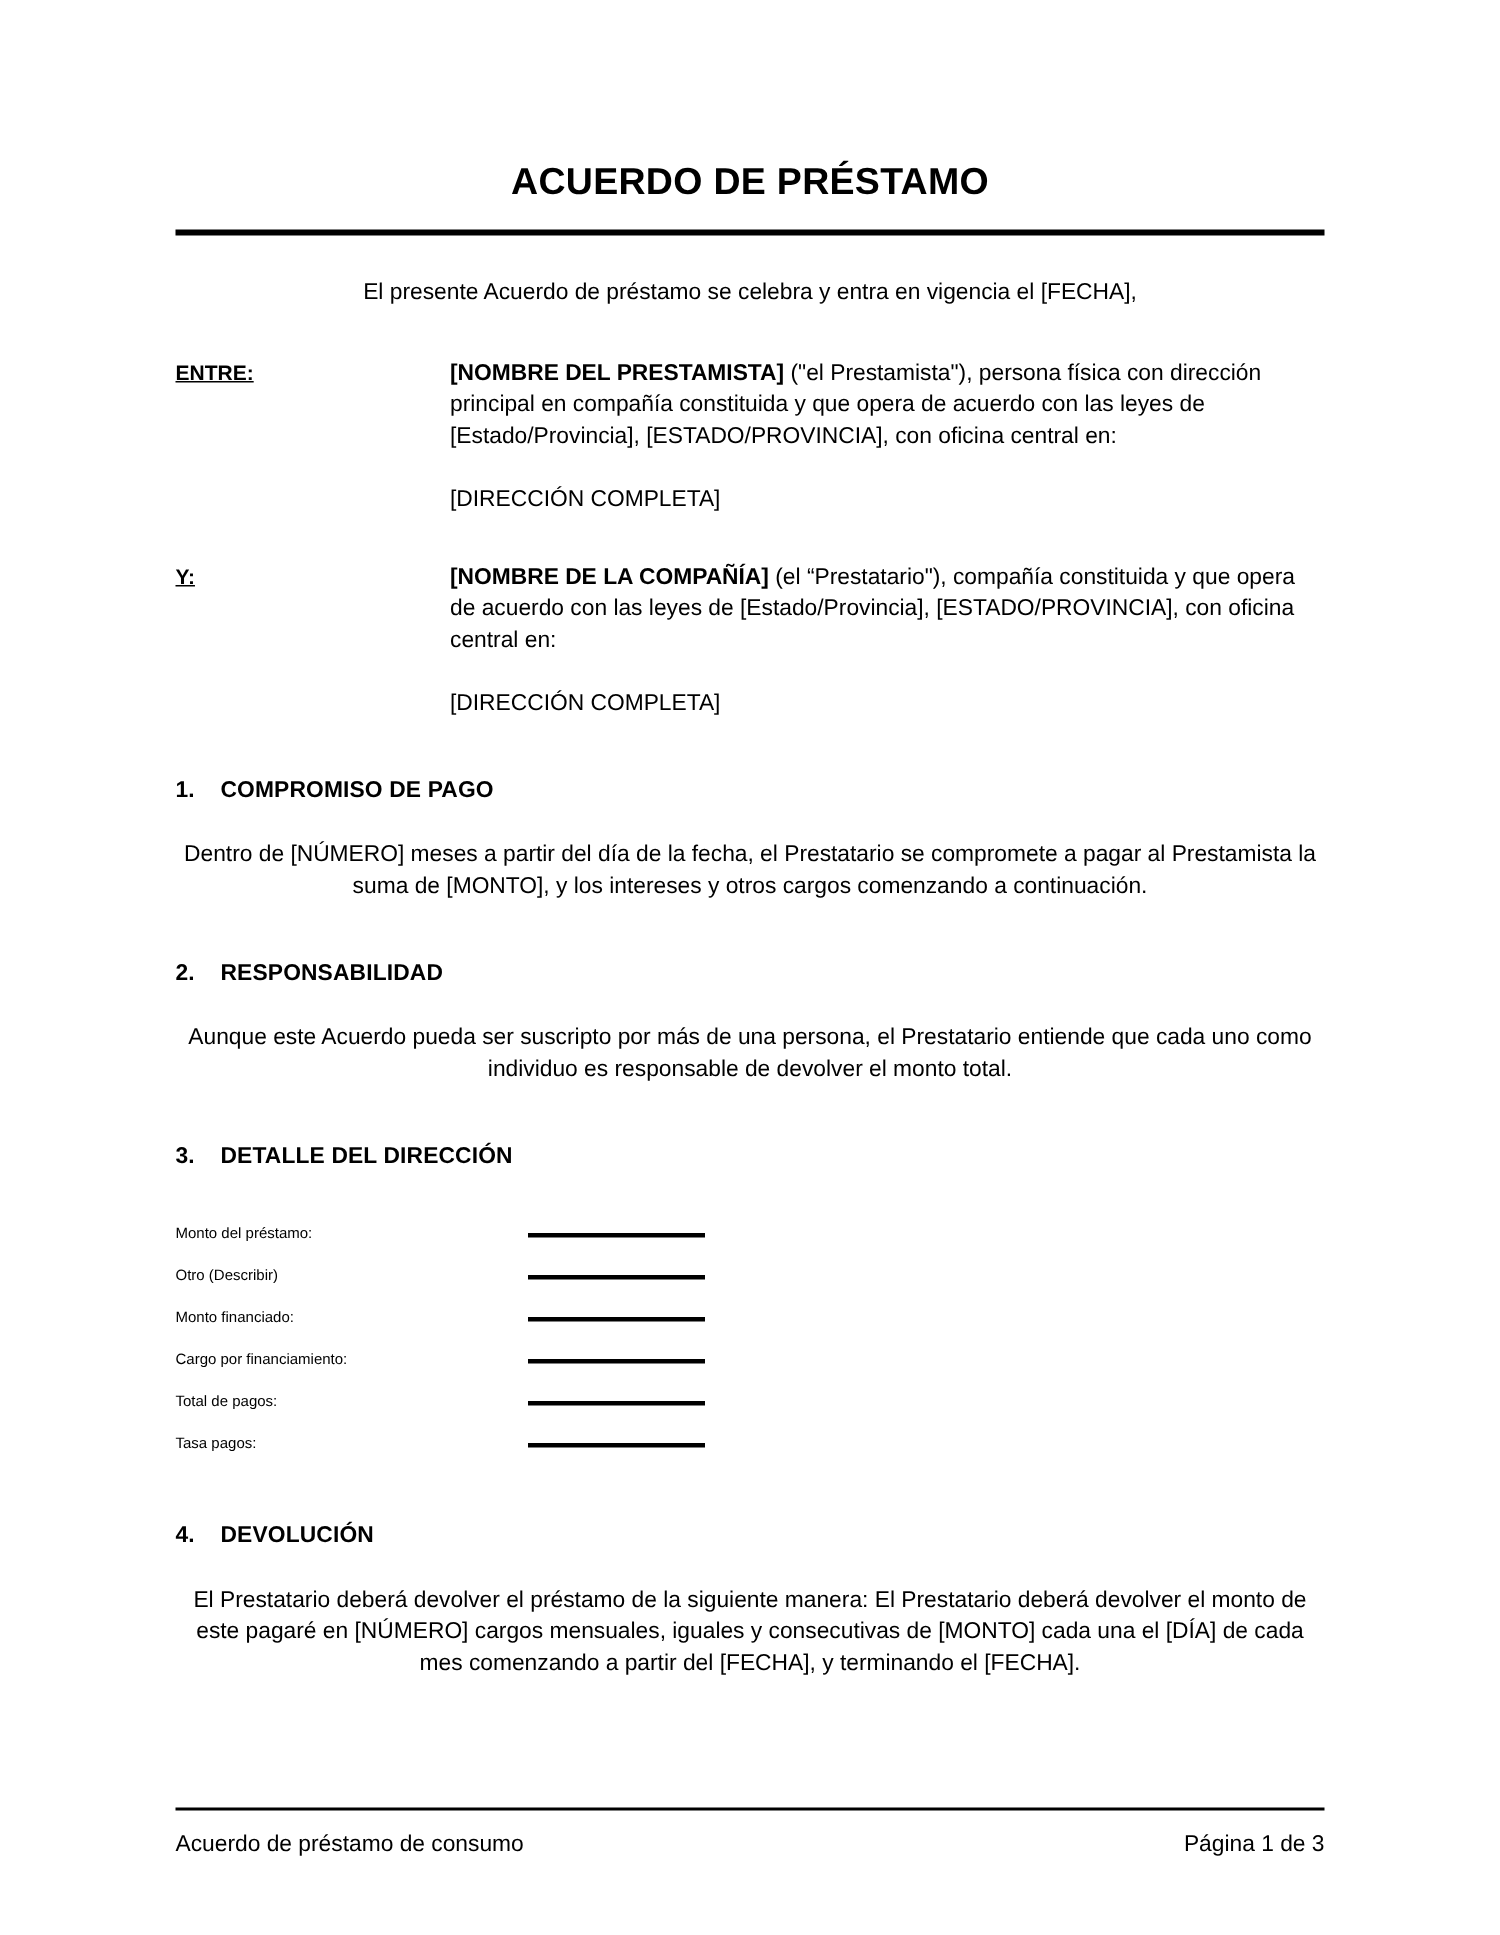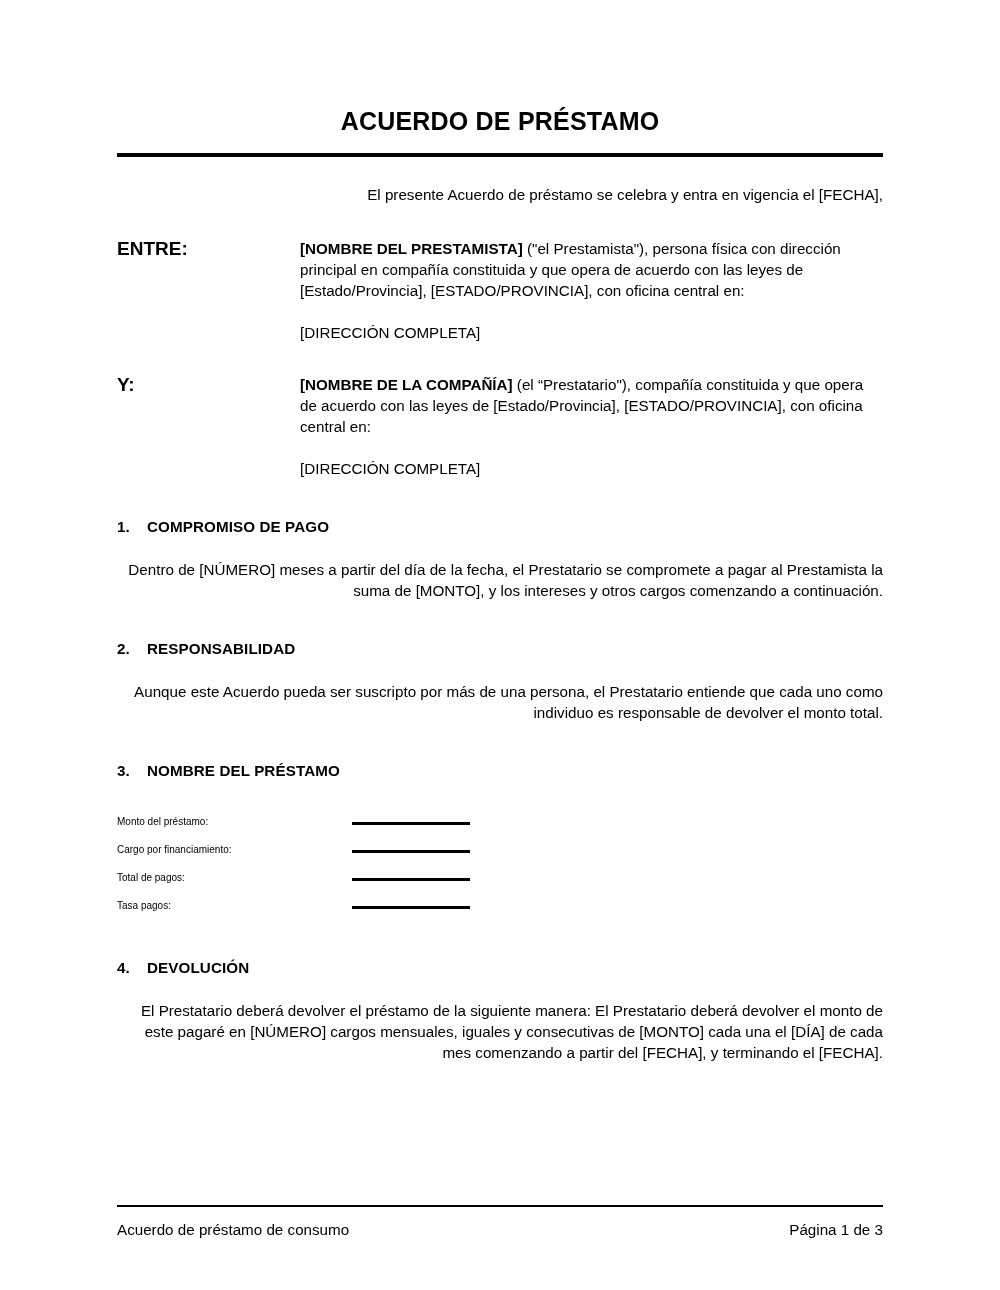--- a/index.html
+++ b/index.html
@@ -41,37 +41,38 @@
     border-top: 4px solid #000;
     height: 0;
     width: 766px;
   }
 
   
   .para {
     font-size: 15.2px;
     line-height: 21px;
     margin: 0;
-    text-align: right;
+    text-align: center;
   }
   .intro {
     margin-top: 27px;
   }
 
   
   .party {
     display: flex;
     margin-top: 33px;
   }
   .party-label {
     width: 183px;
     flex: 0 0 183px;
-    font-size: 19px;
+    font-size: 14px;
     font-weight: bold;
     line-height: 21px;
+    text-decoration: underline;
   }
   .party-body {
     flex: 1 1 auto;
     font-size: 15.2px;
     line-height: 21px;
   }
   .party-body .addr {
     margin-top: 21px;
   }
   .party-block-2 {
@@ -181,25 +182,33 @@
       <div class="section-heading">
         <span class="section-num">2.</span>
         <span>RESPONSABILIDAD</span>
       </div>
       <p class="para section-body">Aunque este Acuerdo pueda ser suscripto por más de una persona, el Prestatario entiende que cada uno como individuo es responsable de devolver el monto total.</p>
     </div>
 
     <div class="section">
       <div class="section-heading">
         <span class="section-num">3.</span>
-        <span>NOMBRE DEL PRÉSTAMO</span>
+        <span>DETALLE DEL DIRECCIÓN</span>
       </div>
       <div class="detail-list">
         <div class="detail-row">
           <span class="detail-label">Monto del préstamo:</span>
+          <span class="detail-line"></span>
+        </div>
+        <div class="detail-row">
+          <span class="detail-label">Otro (Describir)</span>
+          <span class="detail-line"></span>
+        </div>
+        <div class="detail-row">
+          <span class="detail-label">Monto financiado:</span>
           <span class="detail-line"></span>
         </div>
         <div class="detail-row">
           <span class="detail-label">Cargo por financiamiento:</span>
           <span class="detail-line"></span>
         </div>
         <div class="detail-row">
           <span class="detail-label">Total de pagos:</span>
           <span class="detail-line"></span>
         </div>

